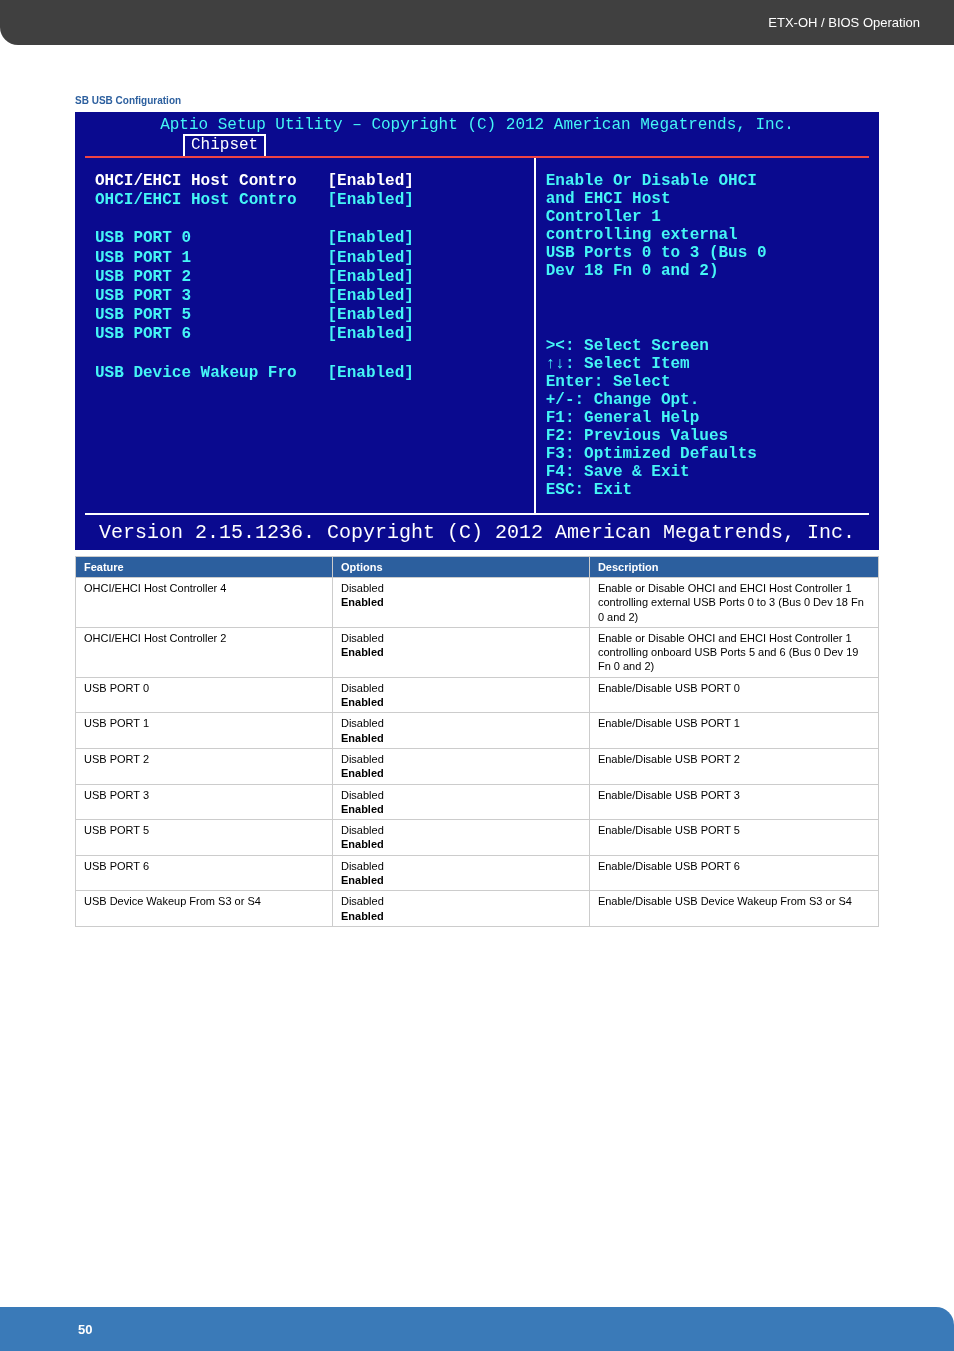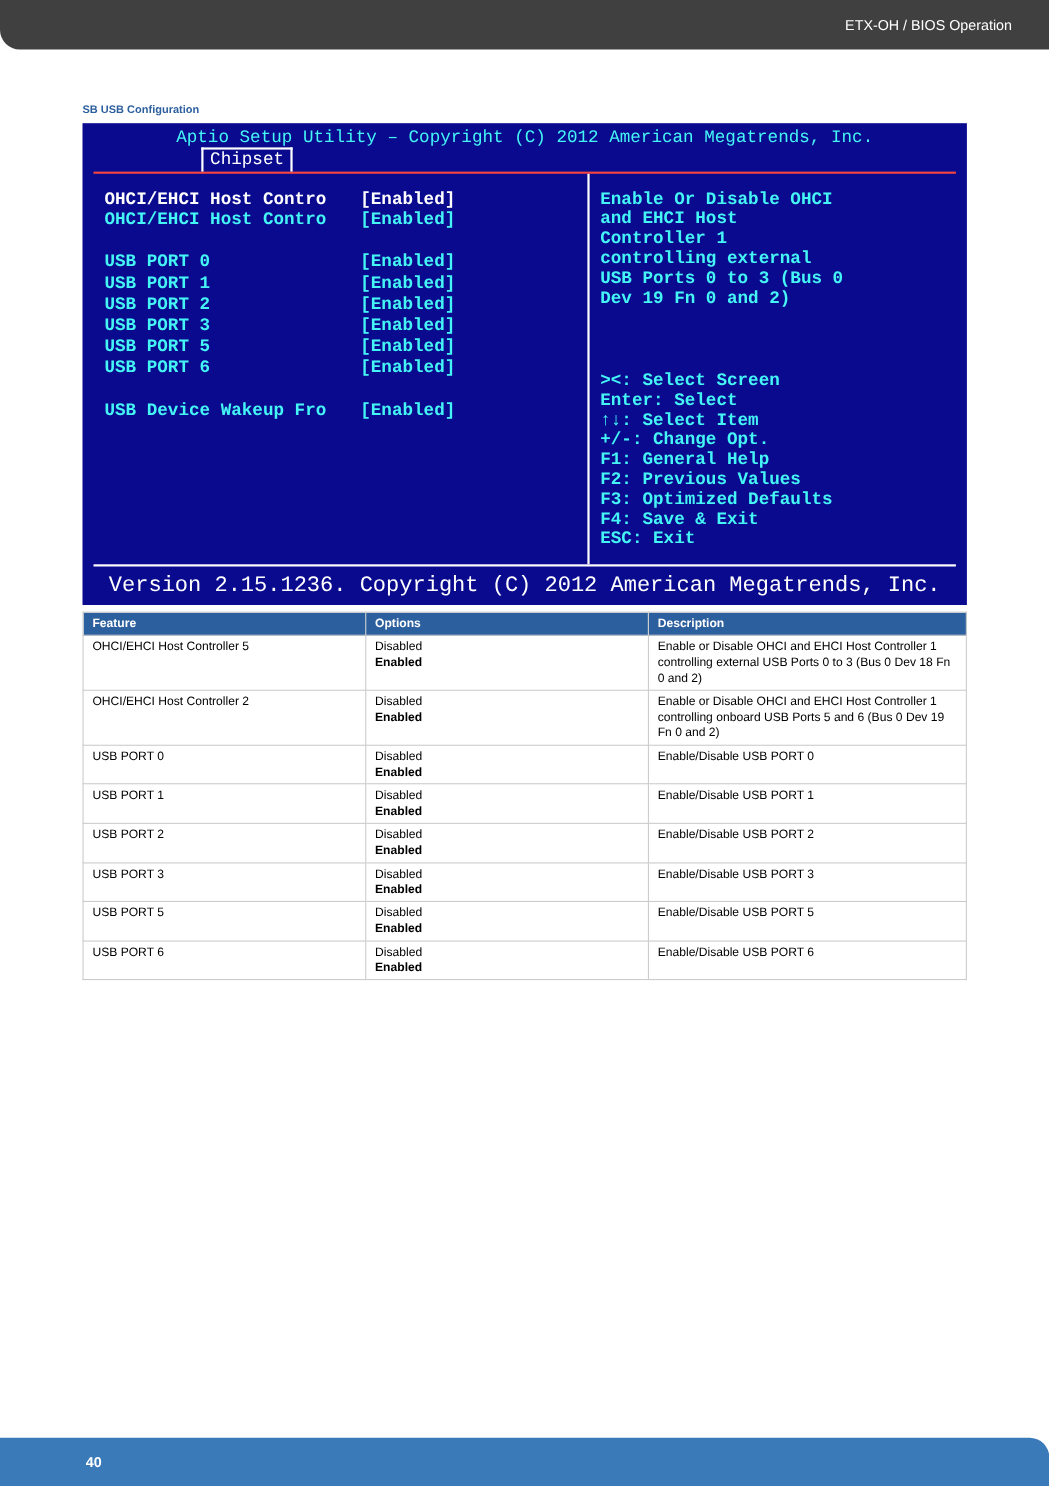--- a/index.html
+++ b/index.html
@@ -188,27 +188,27 @@
           <span class="bios-label">USB Device Wakeup Fro</span>
           <span class="bios-value">[Enabled]</span>
         </div>
       </div>
       <div class="bios-right">
         <div>Enable Or Disable OHCI</div>
         <div>and EHCI Host</div>
         <div>Controller 1</div>
         <div>controlling external</div>
         <div>USB Ports 0 to 3 (Bus 0</div>
-        <div>Dev 19 Fn 0 and 2)</div>
+        <div>Dev 18 Fn 0 and 2)</div>
         <div class="bios-gap"></div>
         <div class="bios-gap"></div>
         <div class="bios-gap"></div>
         <div>&gt;&lt;: Select Screen</div>
+        <div>↑↓: Select Item</div>
         <div>Enter: Select</div>
-        <div>↑↓: Select Item</div>
         <div>+/-: Change Opt.</div>
         <div>F1: General Help</div>
         <div>F2: Previous Values</div>
         <div>F3: Optimized Defaults</div>
         <div>F4: Save &amp; Exit</div>
         <div>ESC: Exit</div>
       </div>
     </div>
     <div class="bios-footer">Version 2.15.1236. Copyright (C) 2012 American Megatrends, Inc.</div>
   </div>
@@ -216,21 +216,21 @@
   <table class="feature-table">
     <thead>
       <tr>
         <th class="col1">Feature</th>
         <th class="col2">Options</th>
         <th class="col3">Description</th>
       </tr>
     </thead>
     <tbody id="tbody">
         <tr>
-          <td>OHCI/EHCI Host Controller 5</td>
+          <td>OHCI/EHCI Host Controller 4</td>
           <td class="opt">Disabled<br><b>Enabled</b></td>
           <td>Enable or Disable OHCI and EHCI Host Controller 1 controlling external USB Ports 0 to 3 (Bus 0 Dev 18 Fn 0 and 2)</td>
         </tr>
         <tr>
           <td>OHCI/EHCI Host Controller 2</td>
           <td class="opt">Disabled<br><b>Enabled</b></td>
           <td>Enable or Disable OHCI and EHCI Host Controller 1 controlling onboard USB Ports 5 and 6 (Bus 0 Dev 19 Fn 0 and 2)</td>
         </tr>
         <tr>
           <td>USB PORT 0</td>
@@ -254,20 +254,25 @@
         </tr>
         <tr>
           <td>USB PORT 5</td>
           <td class="opt">Disabled<br><b>Enabled</b></td>
           <td>Enable/Disable USB PORT 5</td>
         </tr>
         <tr>
           <td>USB PORT 6</td>
           <td class="opt">Disabled<br><b>Enabled</b></td>
           <td>Enable/Disable USB PORT 6</td>
+        </tr>
+        <tr>
+          <td>USB Device Wakeup From S3 or S4</td>
+          <td class="opt">Disabled<br><b>Enabled</b></td>
+          <td>Enable/Disable USB Device Wakeup From S3 or S4</td>
         </tr>
       </tbody>
   </table>
 </div>
 
 <div class="footer-bar">
-  <span>40</span>
+  <span>50</span>
 </div>
 
 </body></html>

